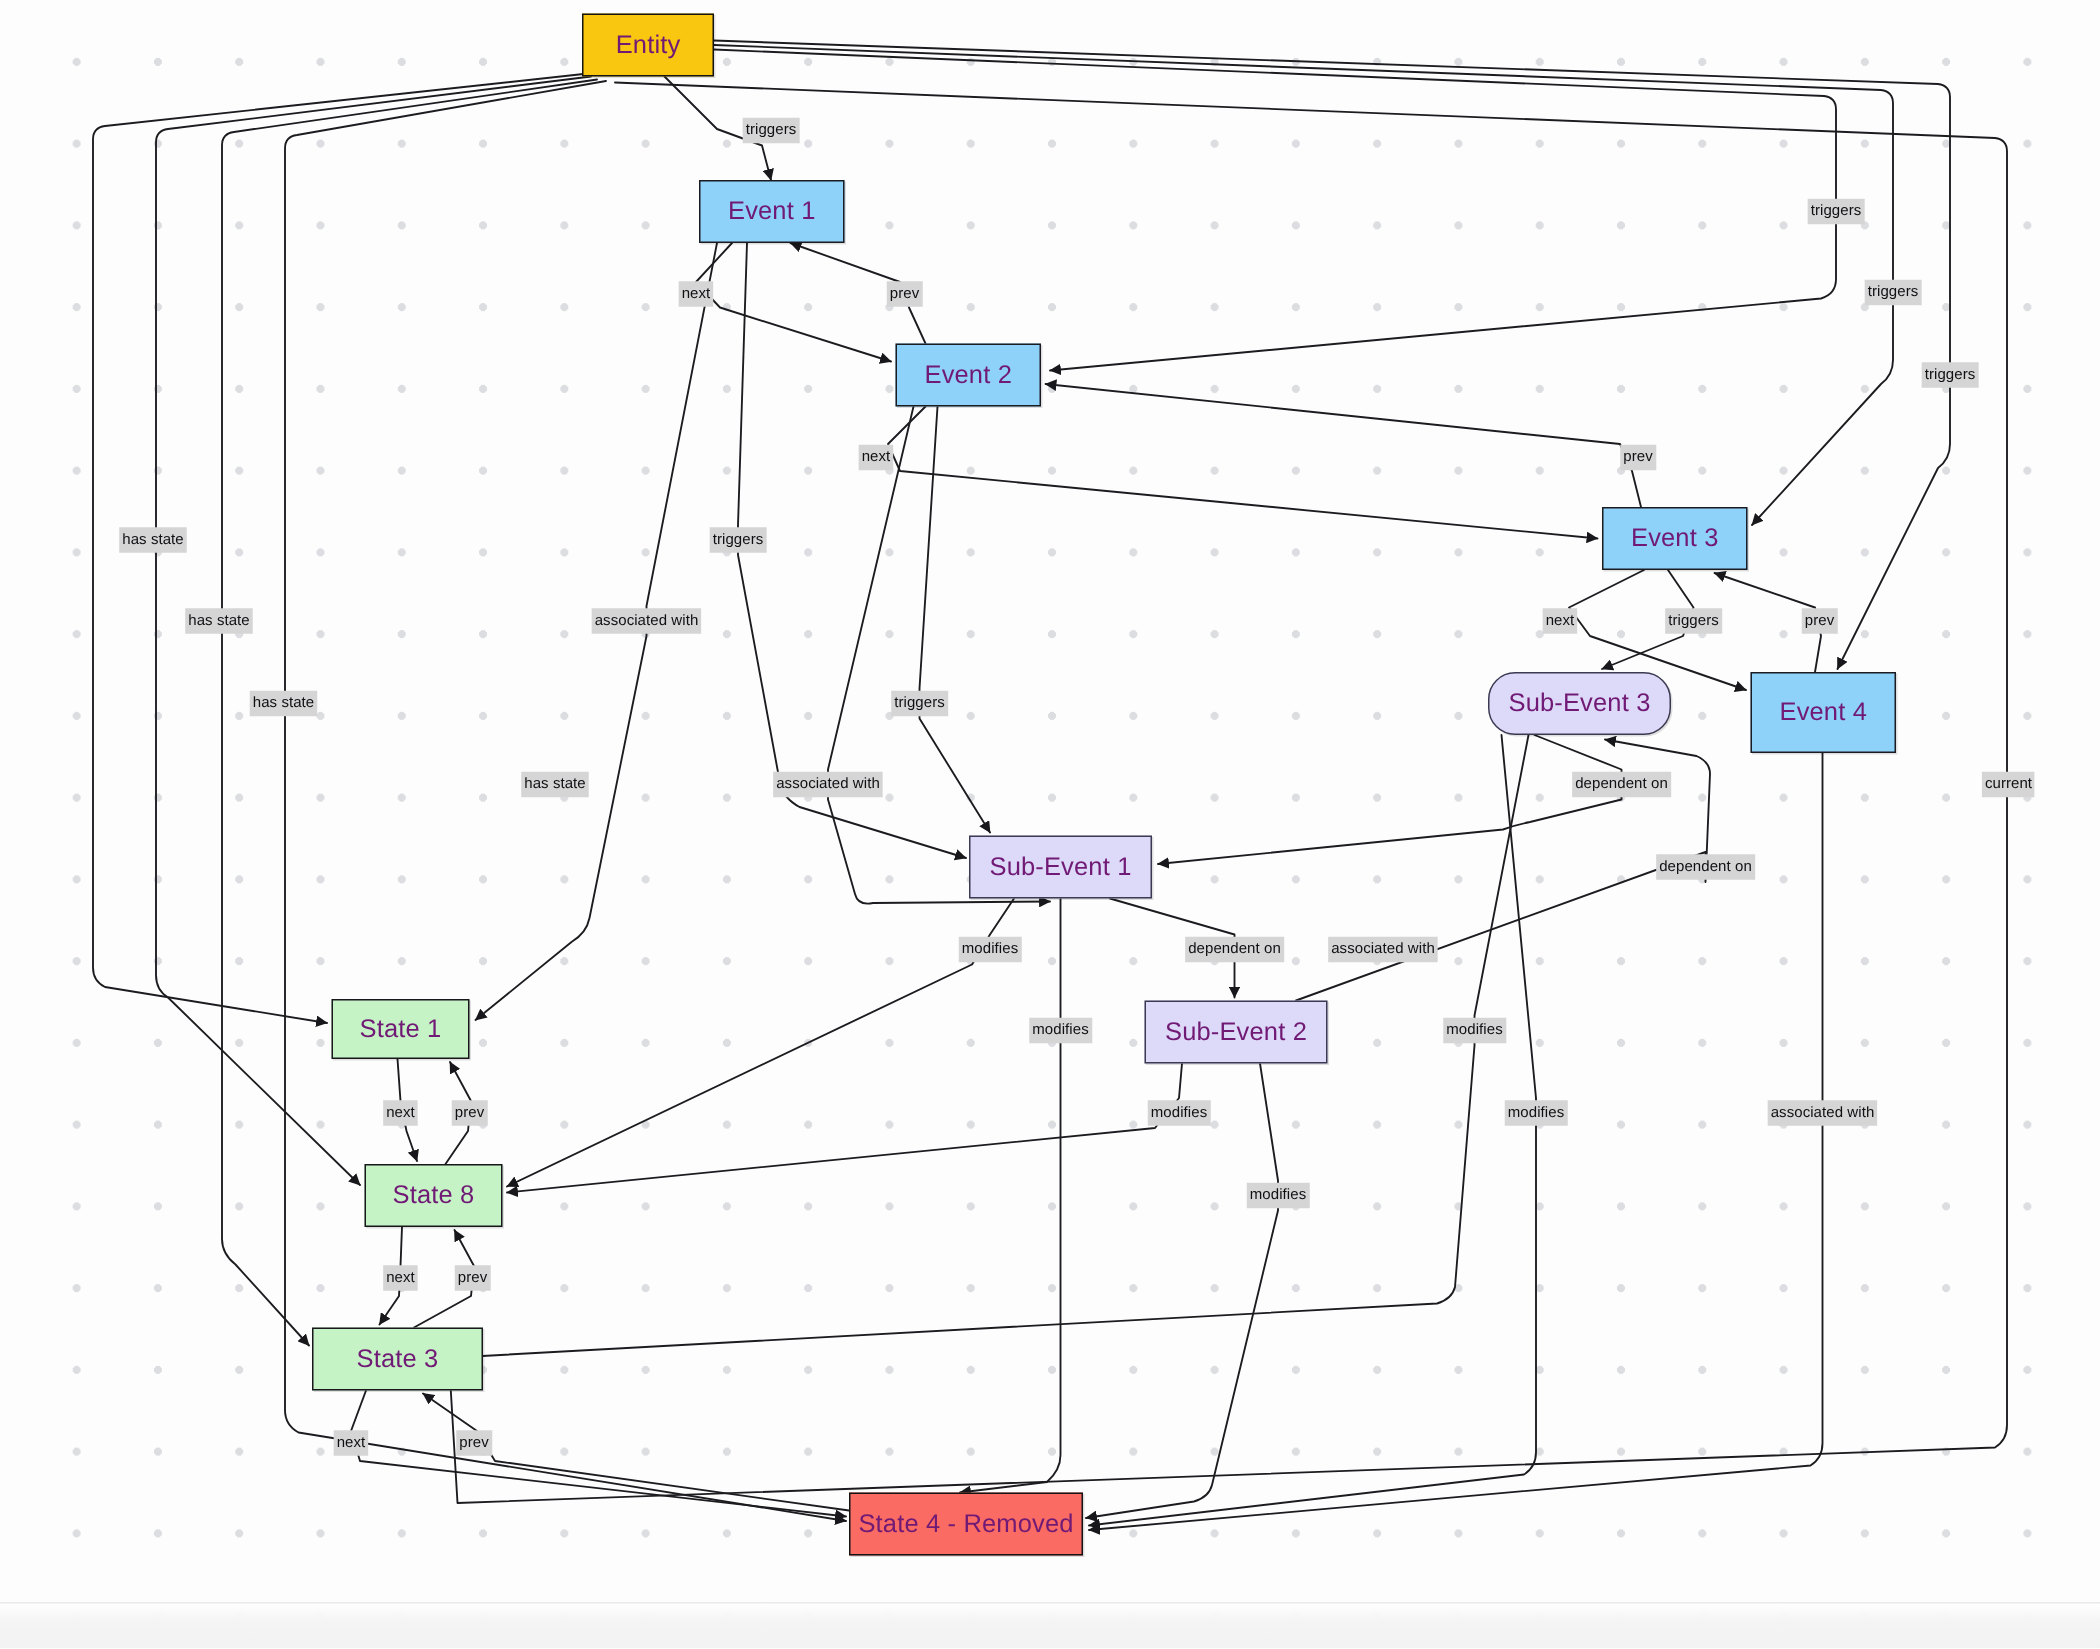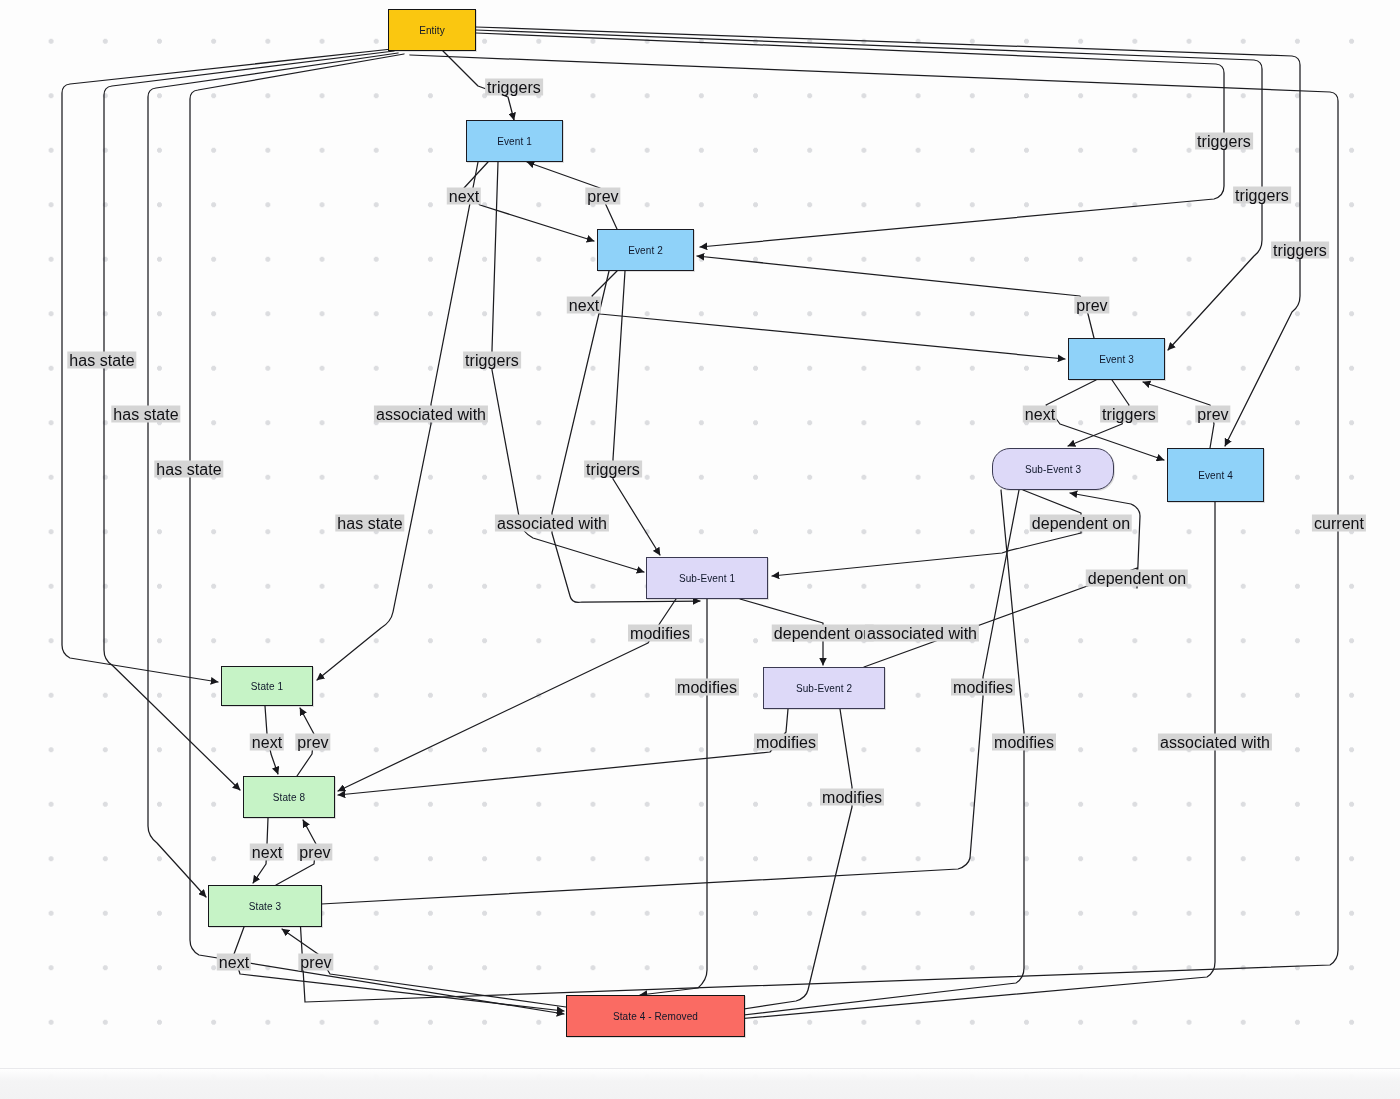--- a/index.html
+++ b/index.html
@@ -37,37 +37,37 @@
     border-top: 1px solid #e9e9ec;
     pointer-events: none;
   }
   .node {
     position: absolute;
     box-sizing: border-box;
     border: 1.6px solid #2b2b33;
     display: flex;
     align-items: center;
     justify-content: center;
-    font-size: 10px;
-    color: #0f172a;
+    font-size: 17px;
+    color: #701a75;
     letter-spacing: 0.1px;
     box-shadow: 1px 1px 0 rgba(0,0,0,0.12);
     white-space: nowrap;
   }
   .node.entity   { background: #FAC710; border-color: #141414; }
   .node.event    { background: #8FD2F9; border-color: #1b1b22; }
   .node.subevent { background: #DDD9F8; border-color: #3b3a52; }
   .node.state    { background: #C6F3C6; border-color: #17171c; }
   .node.removed  { background: #FA6B63; border-color: #141414; }
 
   .edge-label {
     position: absolute;
     background: #d5d5d5;
     color: #101014;
-    font-size: 16px;
+    font-size: 10px;
     line-height: 15px;
     padding: 1px 2px;
     white-space: nowrap;
     transform: translate(-50%, -50%);
     letter-spacing: 0.05px;
   }
 </style>
 </head>
 <body>
 
@@ -182,21 +182,21 @@
   </div>
   <div class="node state" style="left:221px;top:666px;width:92px;height:40px;">
     <span>State 1</span>
   </div>
   <div class="node state" style="left:243px;top:776px;width:92px;height:42px;">
     <span>State 8</span>
   </div>
   <div class="node state" style="left:208px;top:885px;width:114px;height:42px;">
     <span>State 3</span>
   </div>
-  <div class="node removed" style="left:566px;top:995px;width:179px;height:42px;">
+  <div class="node removed" style="left:566px;top:995px;width:156px;height:42px;">
     <span>State 4 - Removed</span>
   </div>
 
   <div id="edge-labels">
       <div class="edge-label" style="left: 514px; top: 87px;">triggers</div>
       <div class="edge-label" style="left: 1224px; top: 141px;">triggers</div>
       <div class="edge-label" style="left: 1262px; top: 195px;">triggers</div>
       <div class="edge-label" style="left: 1300px; top: 250px;">triggers</div>
       <div class="edge-label" style="left: 464px; top: 196px;">next</div>
       <div class="edge-label" style="left: 603px; top: 196px;">prev</div>

